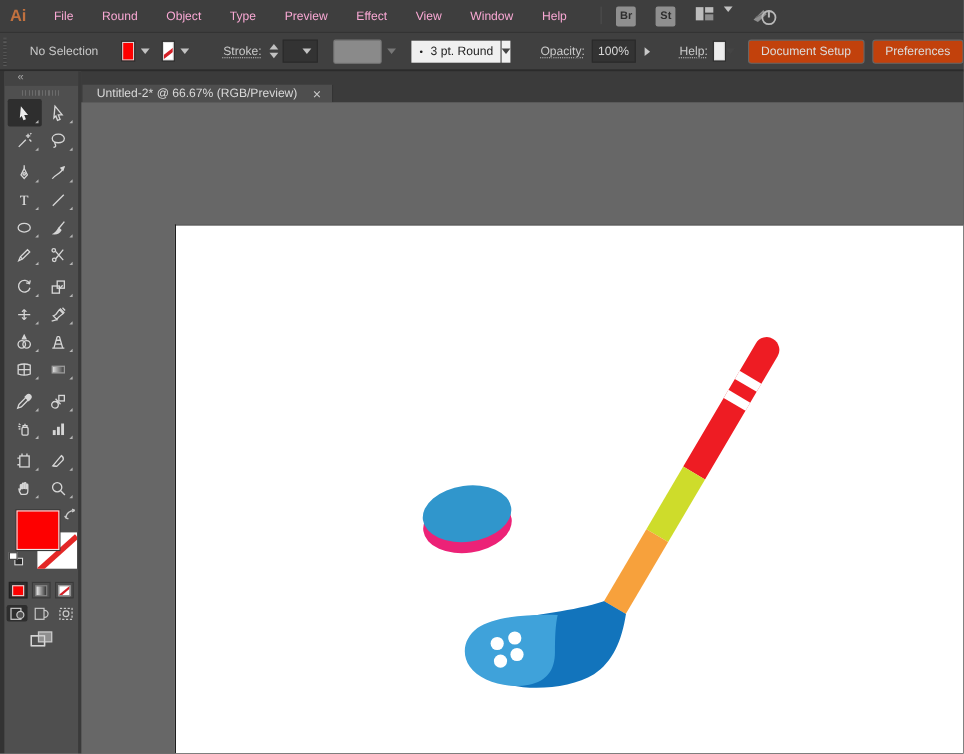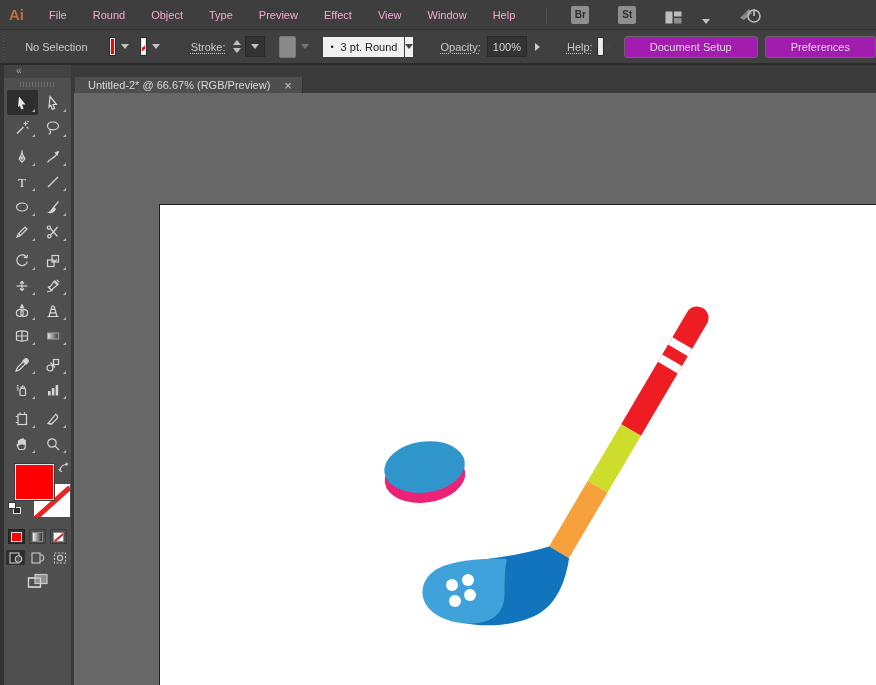--- a/index.html
+++ b/index.html
@@ -6,21 +6,21 @@
   html,body { width:876px; height:685px; overflow:hidden; background:#3E3E3E;
     font-family:"Liberation Sans", sans-serif; -webkit-font-smoothing:antialiased; }
 
   .app { width:876px; height:685px; display:flex; flex-direction:column; }
 
   
   .menubar { height:30px; background:#3E3E3E; display:flex; align-items:center;
     border-bottom:1px solid #333; flex:0 0 30px; }
   .ai-logo { font-weight:bold; font-size:15px; color:#C1713F; padding:0 12px 0 9px;text-align:right; }
   .menu-item { color:#f9a8d4; font-size:11px; padding:0 13px; height:30px; line-height:30px; cursor:default; }
-  .menubar-right { display:flex; align-items:flex-end; margin-left:18px; gap:20px; }
+  .menubar-right { display:flex; align-items:flex-start; margin-left:18px; gap:9px; }
   .mb-sep { width:1px; height:16px; background:#4E4E4E; margin-right:4px; }
   .sq-btn { width:18px; height:18px; background:#8F8F8F; color:#2E2E2E; font-size:10px;
     font-weight:bold; border-radius:2px; display:flex; align-items:center; justify-content:center; }
   .chev { width:0; height:0; border-left:4px solid transparent; border-right:4px solid transparent;
     border-top:5px solid #C2C2C2; }
 
   
   .controlbar { height:35px; background:#404040; display:flex; align-items:center;
     border-bottom:2px solid #2B2B2B; overflow:hidden; white-space:nowrap; flex:0 0 35px; }
   .grip-v { width:7px; height:26px; margin-left:3px;
@@ -40,22 +40,22 @@
   .dark-field { background:#333; border:1px solid #2A2A2A; height:21px; display:flex;
     align-items:center; color:#D8D8D8; font-size:11px; padding:0 5px; }
   .disabled-field { background:#8A8A8A; border:1px solid #777; border-radius:2px; height:22px; }
   .white-drop { background:#F0F0F0; height:20px; display:flex; align-items:center;
     font-size:11px; color:#1d1d1d; padding:0 7px; gap:7px; }
   .white-chev { background:#F0F0F0; height:20px; width:15px; display:flex; align-items:center;
     justify-content:center; margin-left:1px; }
   .white-chev .chev { border-top-color:#444; }
   .arrow-right { width:0; height:0; border-top:4px solid transparent; border-bottom:4px solid transparent;
     border-left:5px solid #C9C9C9; }
-  .cb-button { border:1px solid #666; border-radius:3px; background:#a21caf; color:#DCDCDC;
-    font-size:11px; height:22px; display:flex; align-items:center; padding:0 25px; flex:0 0 auto; }
+  .cb-button { border:1px solid #666; border-radius:3px; background:#c2410c; color:#DCDCDC;
+    font-size:11px; height:22px; display:flex; align-items:center; padding:0 11px; flex:0 0 auto; }
 
   
   .main { flex:1; display:flex; min-height:0; }
   .left-strip { width:4px; background:#333; }
   .toolbar { width:70px; background:#4F4F4F; border-right:3px solid #3A3A3A; display:flex;
     flex-direction:column; align-items:center; }
   .tb-head { width:100%; height:13px; background:#434343; color:#A8A8A8; font-size:10px;
     line-height:12px; padding-left:12px; letter-spacing:1px; }
   .tb-grip { width:36px; height:5px; margin:4px 0 3px;
     background:repeating-linear-gradient(90deg,#6B6B6B 0 1px,transparent 1px 3px); }

